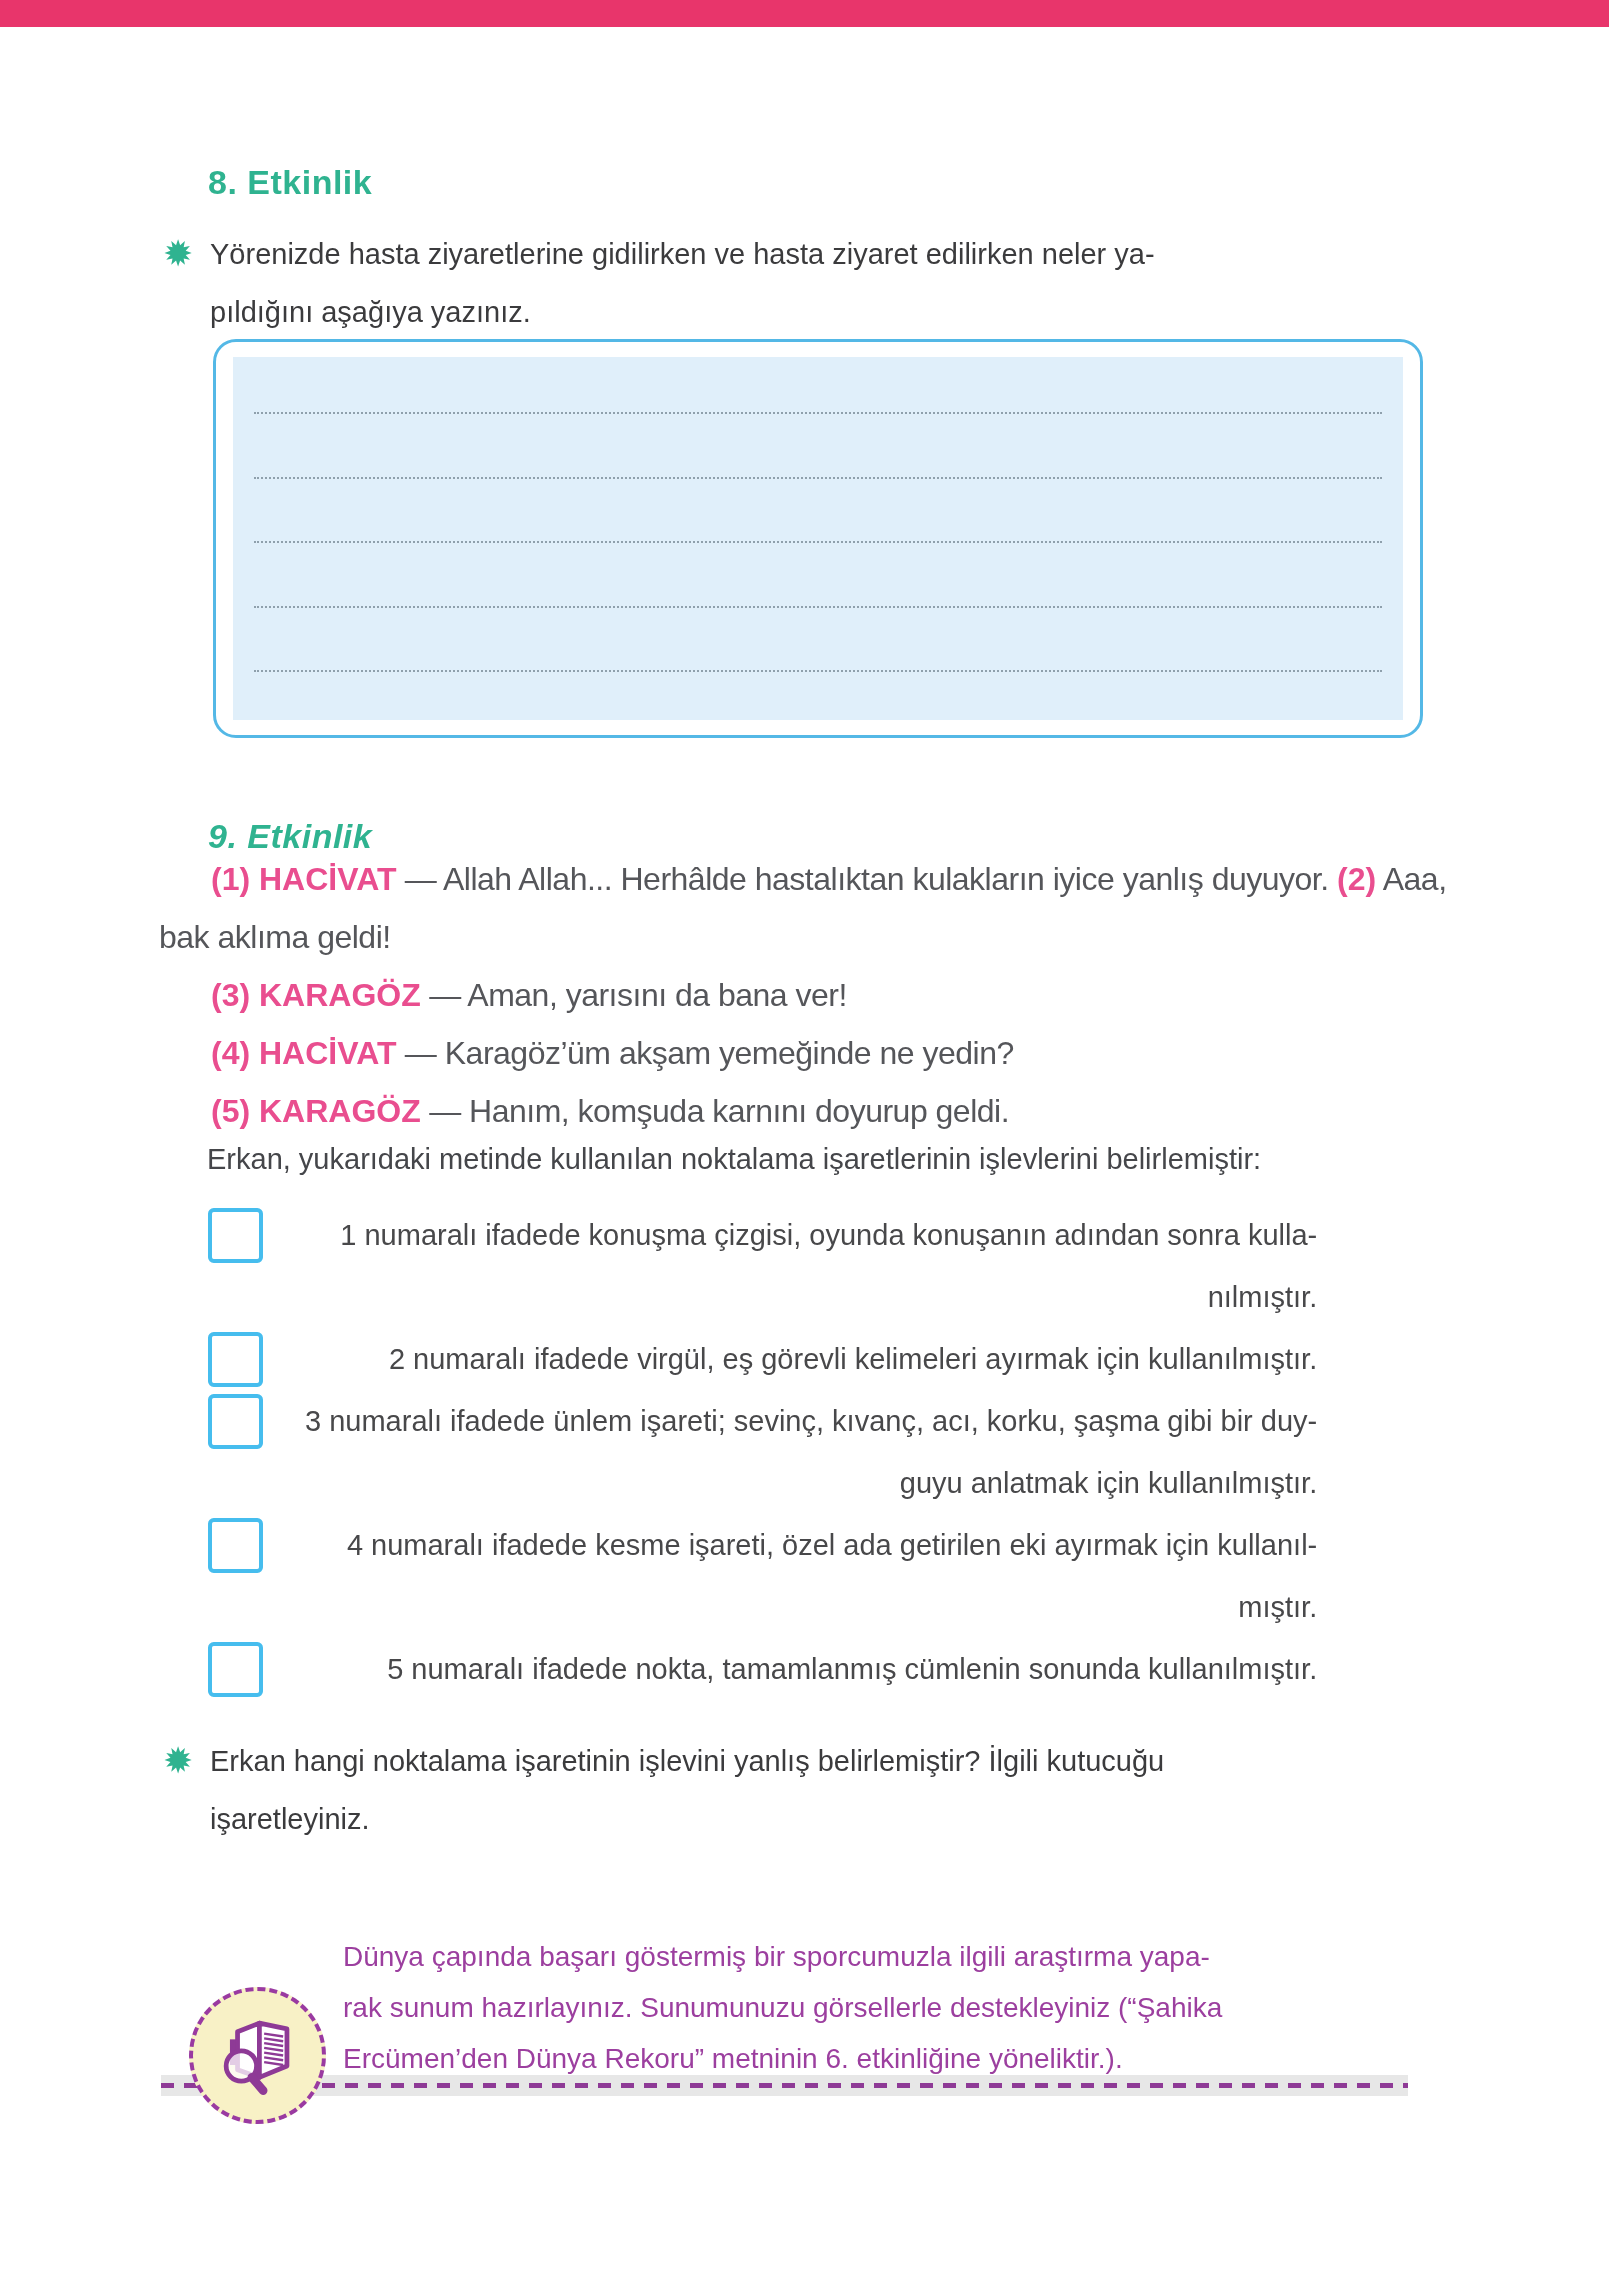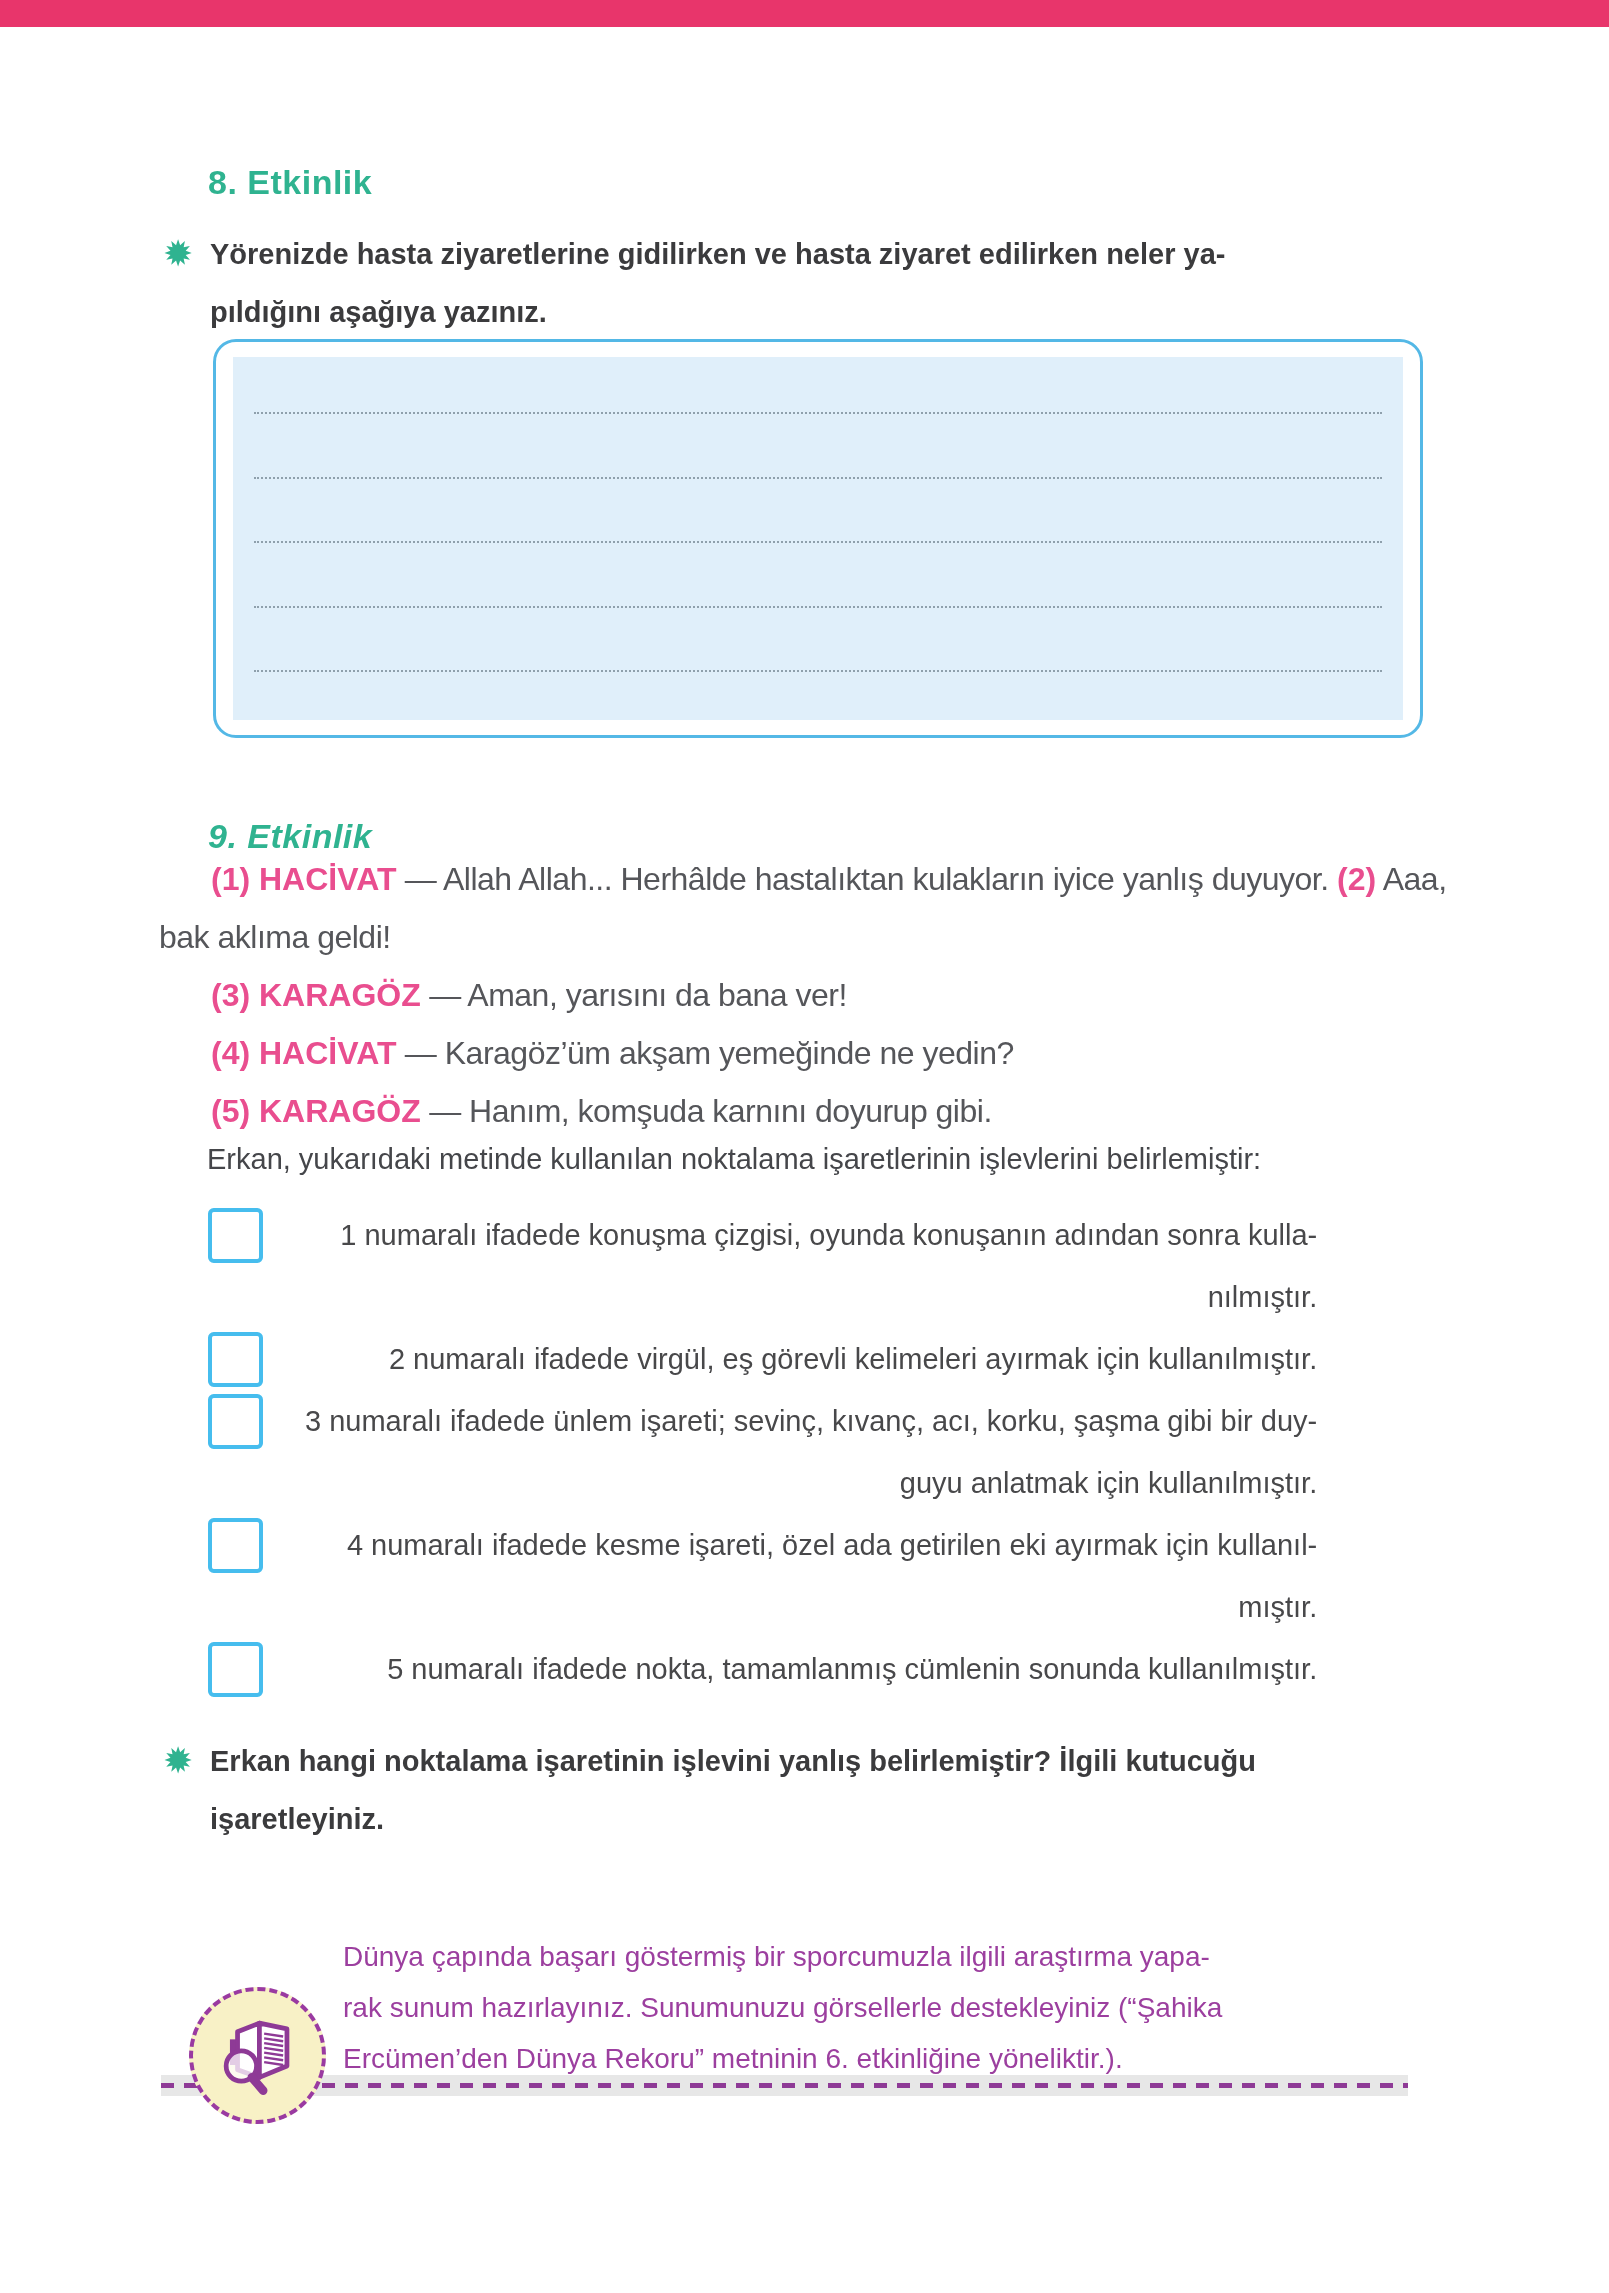--- a/index.html
+++ b/index.html
@@ -10,21 +10,21 @@
 
   .act-heading{position:absolute;font-size:34px;font-weight:bold;color:#2fb390;letter-spacing:0.5px;}
   #h8{left:208px;top:163px;}
   #h9{left:208px;top:817px;font-style:italic;}
 
   .bullet-row{position:absolute;left:163px;display:flex;align-items:flex-start;}
   #bullet1{top:225px;}
   #bullet2{top:1732px;}
   .star{flex:0 0 47px;width:47px;font-family:"DejaVu Sans",sans-serif;color:#2fb390;
         font-size:36px;line-height:58px;}
-  .btext{font-weight:bold;font-size:29px;line-height:58px;color:#3b3b3d;}
+  .btext{font-weight:normal;font-size:29px;line-height:58px;color:#3b3b3d;}
 
   .wbox{position:absolute;left:213px;top:339px;width:1204px;height:393px;background:#fff;
         border:3.8px solid #54b8e6;border-radius:23px;}
   .wbox-inner{position:absolute;left:17px;top:15px;right:17px;bottom:15px;background:#e0effa;}
   .wline{position:absolute;left:21px;right:21px;height:0;border-top:2.8px dotted #8fa0ac;}
 
   .dialogue{position:absolute;left:159px;top:850px;font-size:32px;line-height:58px;
             color:#55565a;letter-spacing:-0.5px;}
   .dialogue .indent{text-indent:52px;}
   .speaker{color:#e94e8f;font-weight:bold;letter-spacing:0;}
@@ -89,21 +89,21 @@
     <div class="line indent">
       <span class="speaker">(3) KARAGÖZ</span>
       <span>— Aman, yarısını da bana ver!</span>
     </div>
     <div class="line indent">
       <span class="speaker">(4) HACİVAT</span>
       <span>— Karagöz’üm akşam yemeğinde ne yedin?</span>
     </div>
     <div class="line indent">
       <span class="speaker">(5) KARAGÖZ</span>
-      <span>— Hanım, komşuda karnını doyurup gibi.</span>
+      <span>— Hanım, komşuda karnını doyurup geldi.</span>
     </div>
   </div>
 
   <div class="intro line">Erkan, yukarıdaki metinde kullanılan noktalama işaretlerinin işlevlerini belirlemiştir:</div>
 
   <div class="checklist">
     <div class="citem">
       <span class="cbox"></span>
       <div class="line">1 numaralı ifadede konuşma çizgisi, oyunda konuşanın adından sonra kulla-</div>
       <div class="line">nılmıştır.</div>

